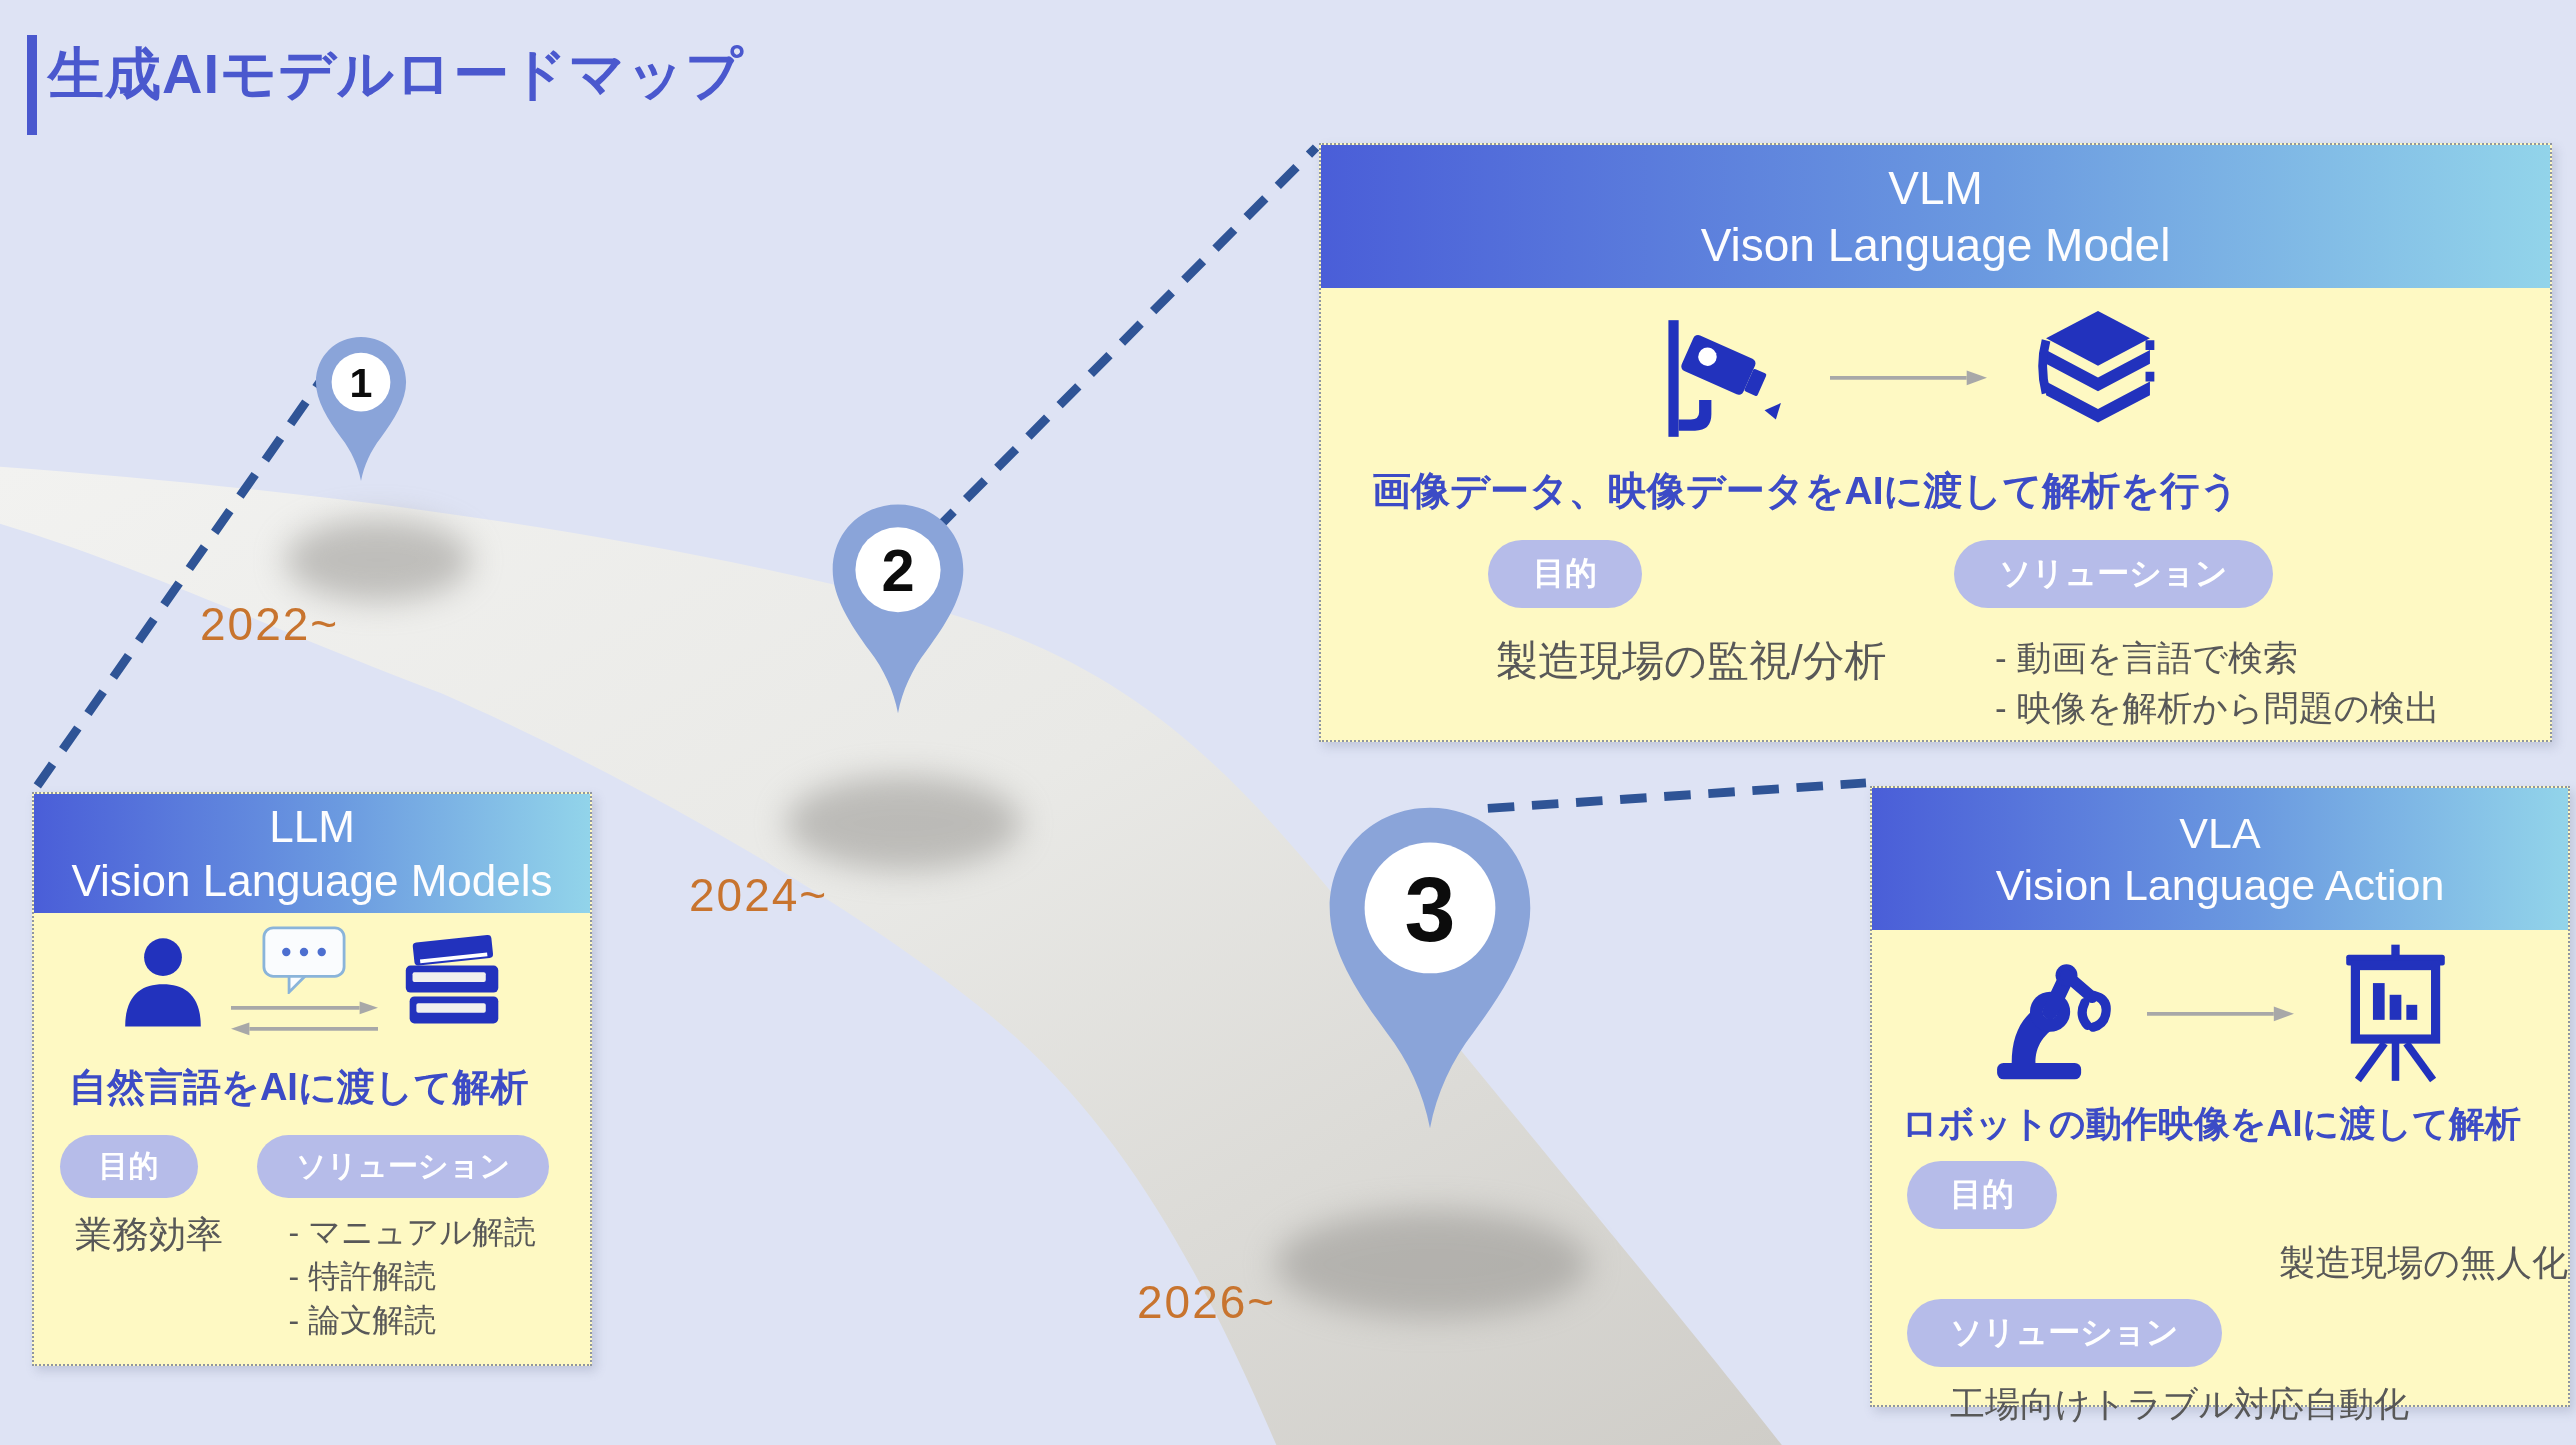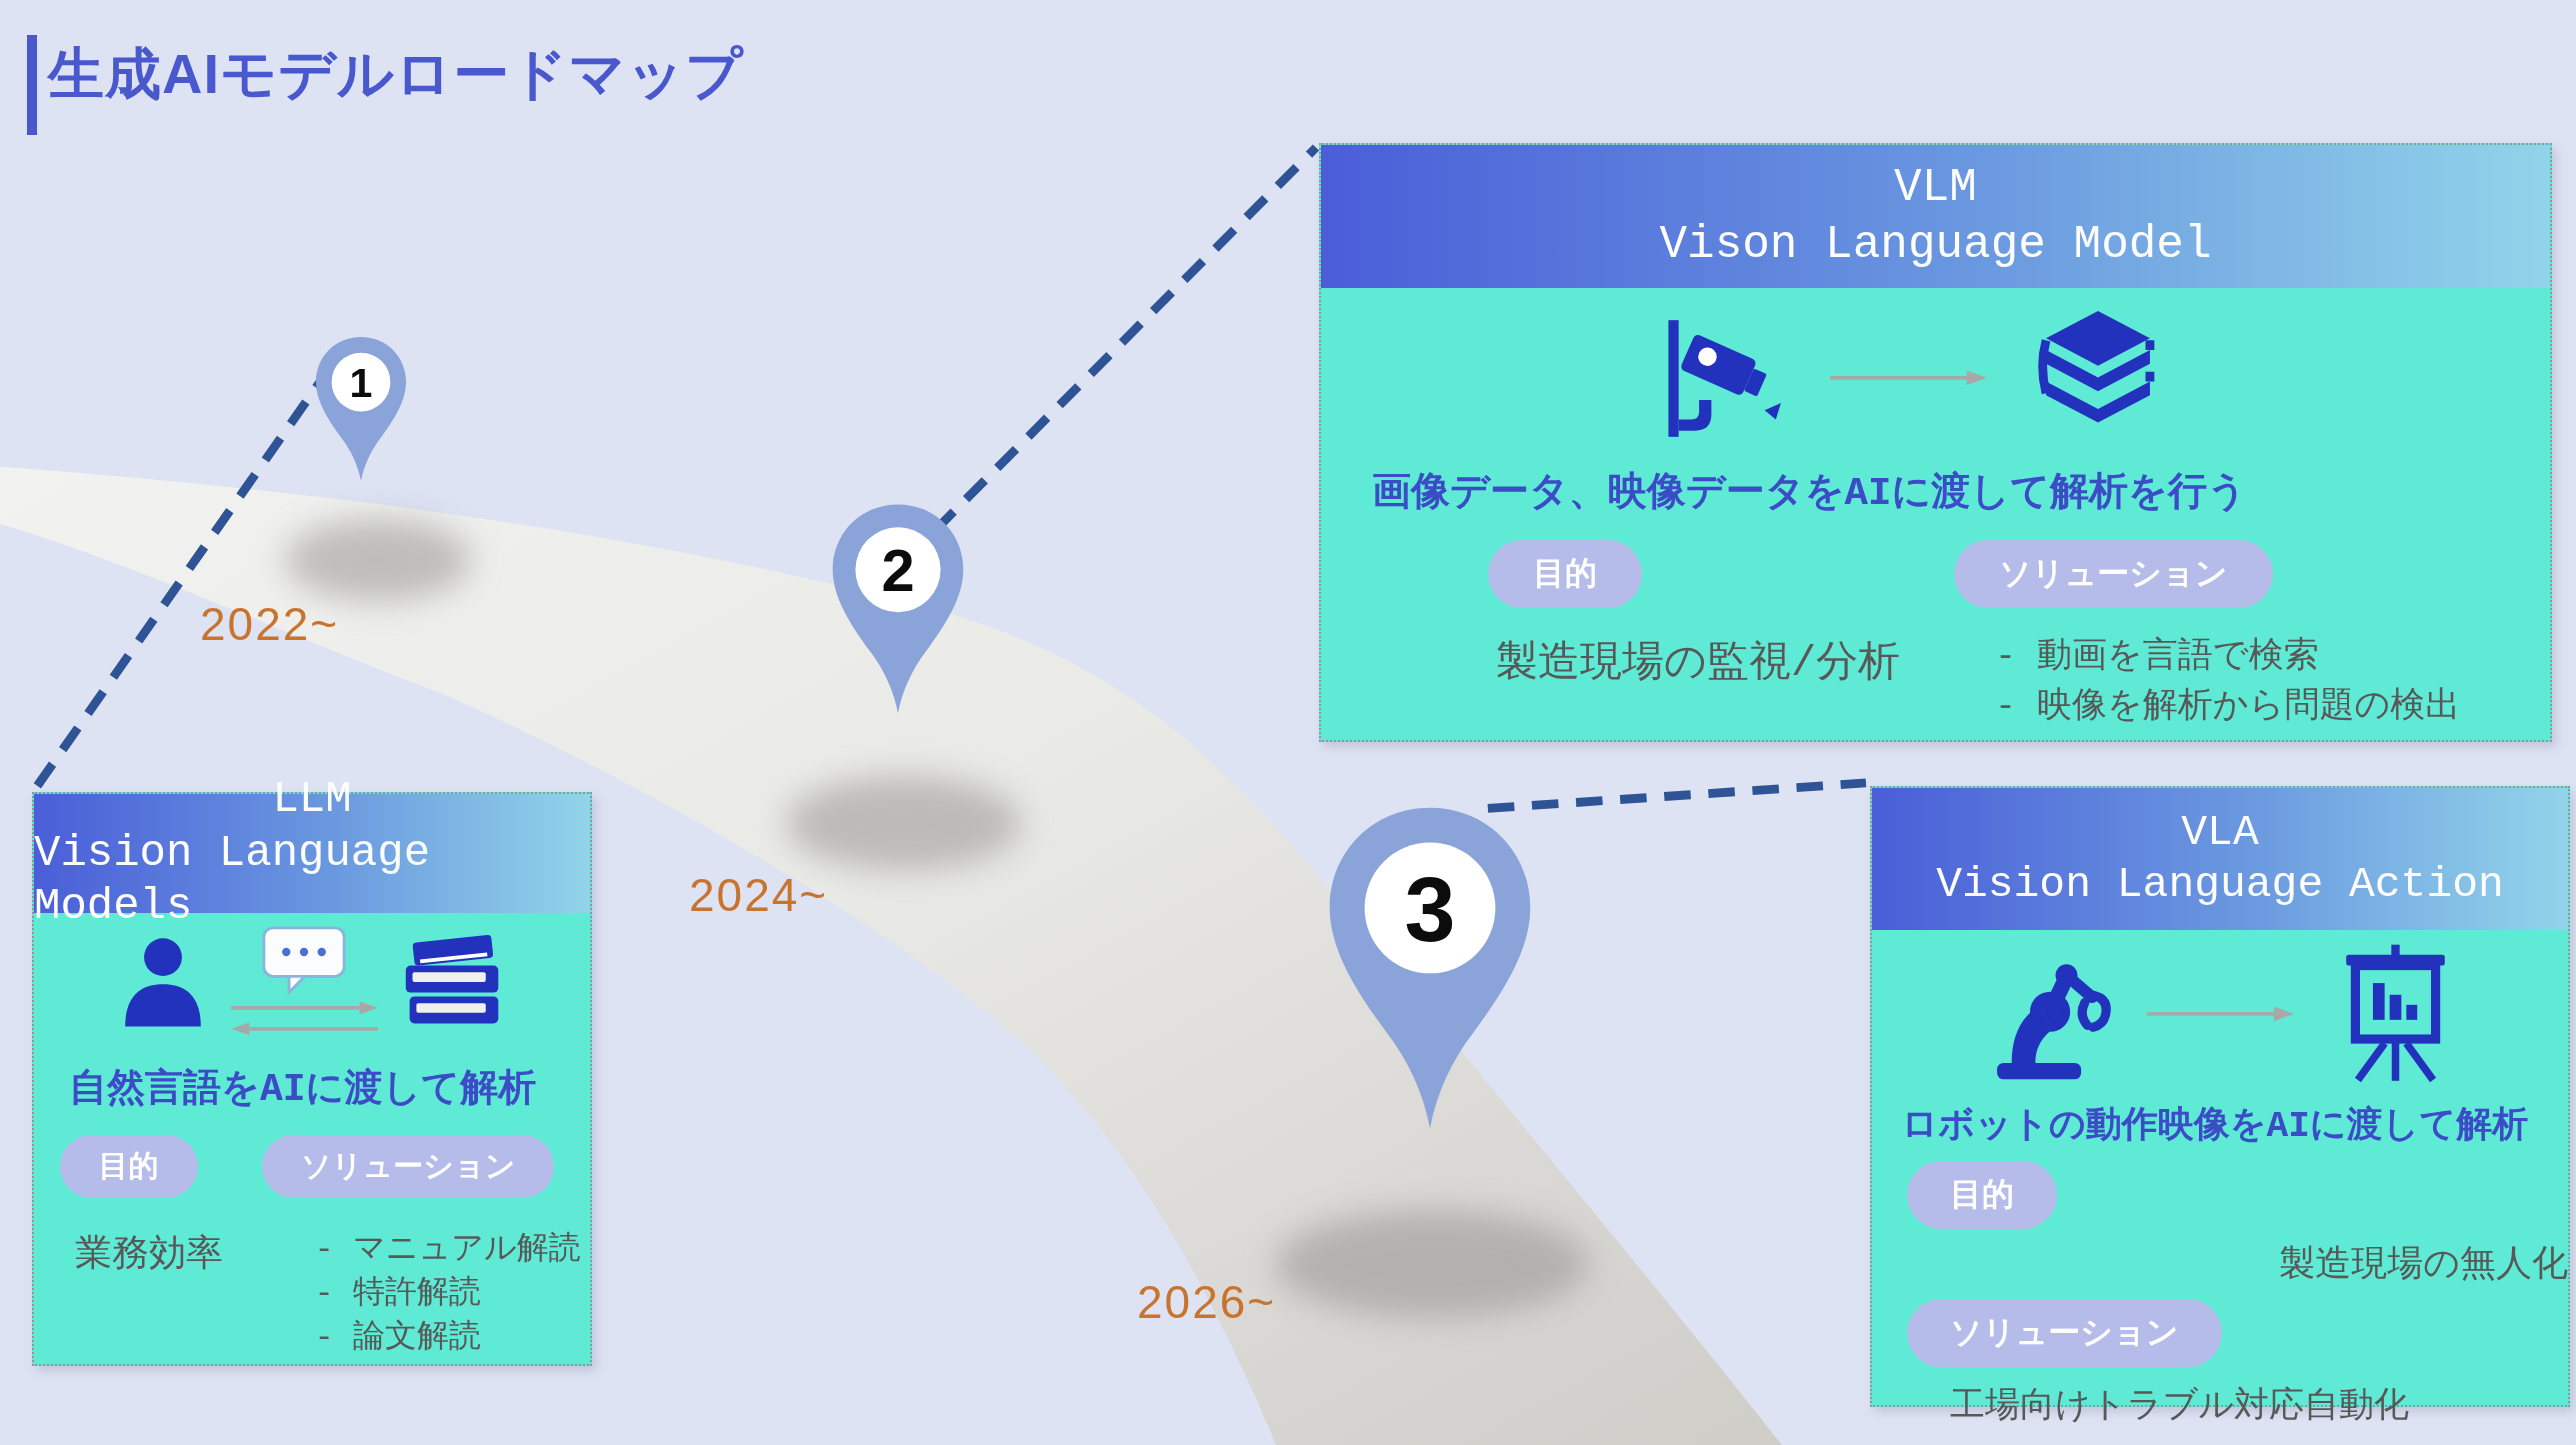--- a/index.html
+++ b/index.html
@@ -21,22 +21,22 @@
   #year-3{left:1137px;top:1275px;}
 
   
   .pin{position:absolute;z-index:4;}
   #pin-1{left:312px;top:336px;width:98px;height:147px;}
   #pin-2{left:827px;top:503px;width:142px;height:213px;}
   #pin-3{left:1321px;top:797px;width:218px;height:344px;}
   .pin svg{width:100%;height:100%;display:block;}
 
   
-  .card{position:absolute;z-index:3;border:2px dotted #8f96a1;background:#5eead4;
-        box-shadow:3.9px 4.9px 9.8px rgba(90,100,130,.22);font-family:Liberation Mono, monospace;}
+  .card{position:absolute;z-index:3;border:2px dotted #8f96a1;background:#fef9c3;
+        box-shadow:3.9px 4.9px 9.8px rgba(90,100,130,.22);}
   #llm-card{left:32px;top:792px;width:560px;height:574px;}
   #vlm-card{left:1319px;top:143px;width:1233px;height:599px;}
   #vla-card{left:1870px;top:786px;width:700px;height:621px;}
 
   .card-header{width:100%;display:flex;flex-direction:column;align-items:center;justify-content:center;
                background:linear-gradient(90deg,#4a5ed8 0%,#6b9ae0 55%,#92d4ea 100%);
                color:#fdfdfe;font-weight:300;line-height:1.22;}
   #llm-card .card-header{height:119px;font-size:44px;}
   #vlm-card .card-header{height:143px;font-size:46px;}
   #vla-card .card-header{height:142px;font-size:43px;}
@@ -61,21 +61,21 @@
   #llm-card .pill{font-size:30px;padding:10.8px 39px;}
   #vlm-card .pill{font-size:32px;padding:11.8px 45px;}
   #vla-card .pill{font-size:32px;padding:11.8px 43px;}
 
   .gray-text{color:#585858;}
 
   
   .llm-pill-row{margin-top:21.6px;}
   .llm-pill-row .pill:first-child{margin-left:25.5px;}
   .llm-pill-row .pill:last-child{margin-left:55px;}
-  .llm-text-row{display:flex;margin-top:30px;gap:26px;}
+  .llm-text-row{display:flex;margin-top:12px;}
   .llm-purpose{margin-left:41px;font-size:37px;width:192px;}
   .llm-solutions{margin-left:21.6px;font-size:32px;line-height:1.38;}
 
   
   .vlm-cols{display:flex;margin-top:21.6px;}
   .vlm-col-purpose{margin-left:167px;width:422px;}
   .vlm-col-solution{margin-left:44px;}
   .vlm-col-purpose .gray-text{margin:25.5px 0 0 7.9px;font-size:42px;}
   .vlm-col-solution .gray-text{margin:25.5px 0 0 41px;font-size:35px;line-height:1.42;}
 

